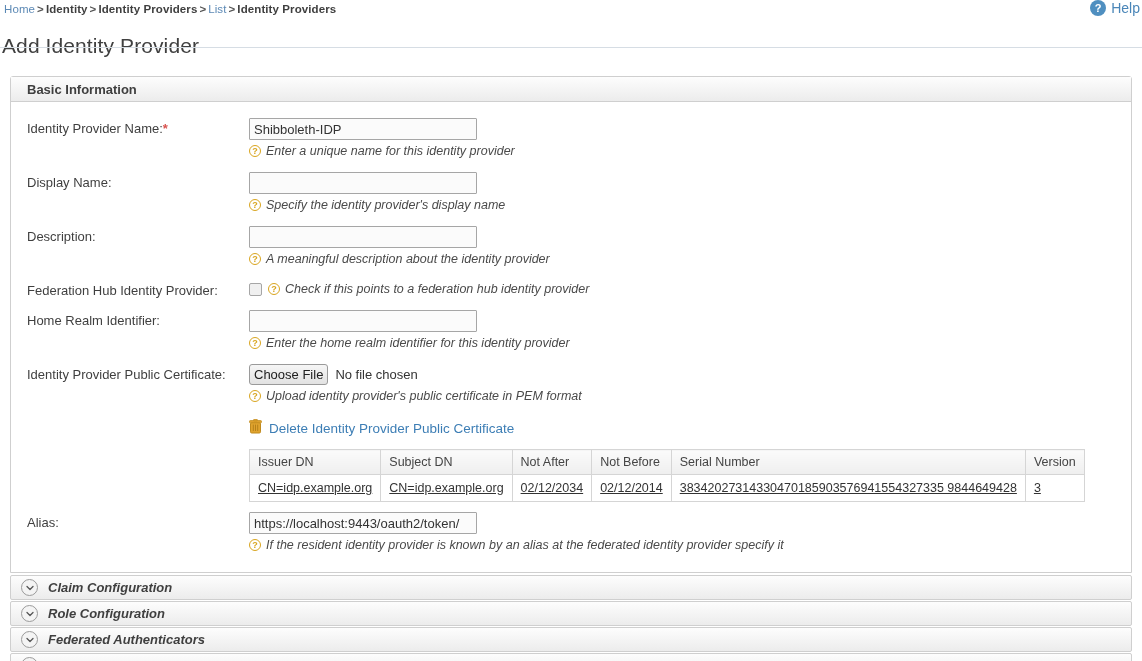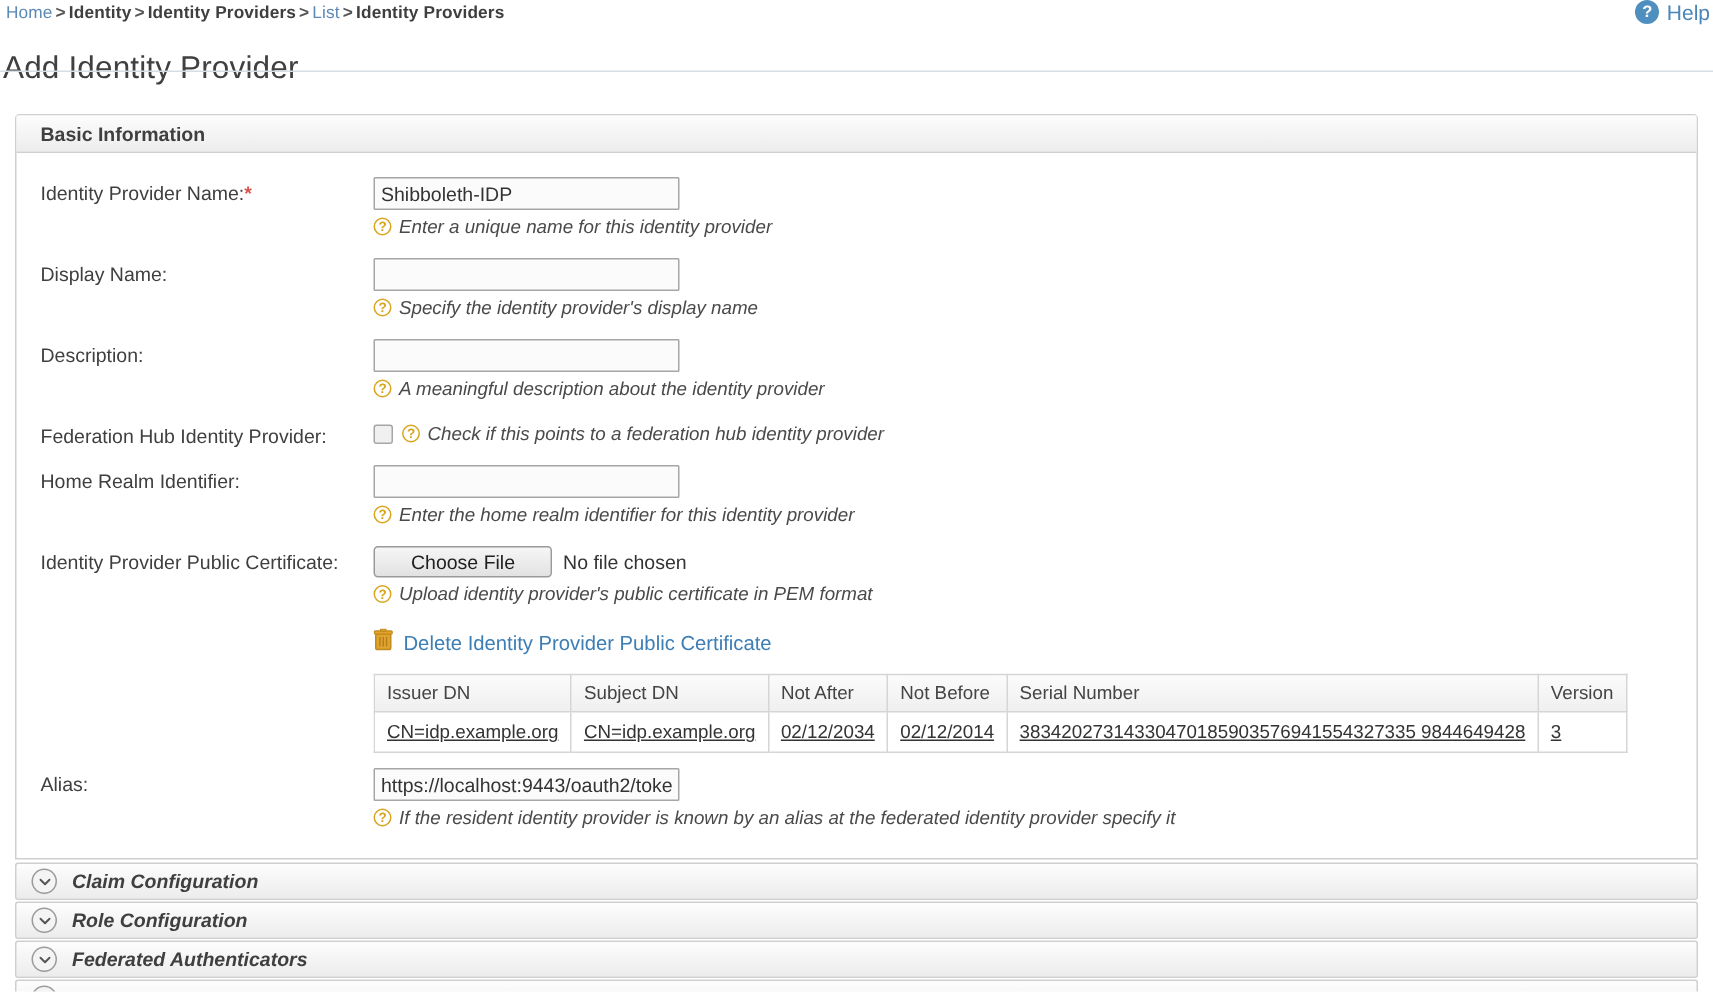--- a/index.html
+++ b/index.html
@@ -134,21 +134,21 @@
   }
   .req {
     color: #d9534f;
     font-weight: bold;
   }
   .form-field {
     flex: 1 1 auto;
     min-width: 0;
   }
   input[type="text"].txt {
-    width: 204px;
+    width: 228px;
     height: 22px;
     box-sizing: border-box;
     border: 1px solid #a6a6a6;
     background: #fbfbfb;
     font-family: "Liberation Sans", sans-serif;
     font-size: 13px;
     color: #333333;
     padding: 2px 4px;
     border-radius: 1px;
     outline: none;
@@ -204,21 +204,21 @@
     align-items: center;
     gap: 7px;
   }
   .choose-btn {
     border: 1px solid #9a9a9a;
     background: linear-gradient(to bottom, #f6f6f6 0%, #e2e2e2 100%);
     border-radius: 3px;
     font-family: "Liberation Sans", sans-serif;
     font-size: 13px;
     color: #202020;
-    padding: 2px 24px;
+    padding: 2px 4px;
     height: 21px;
     line-height: 15px;
     cursor: pointer;
   }
   .file-name {
     font-size: 13px;
     color: #333333;
   }
 
   

